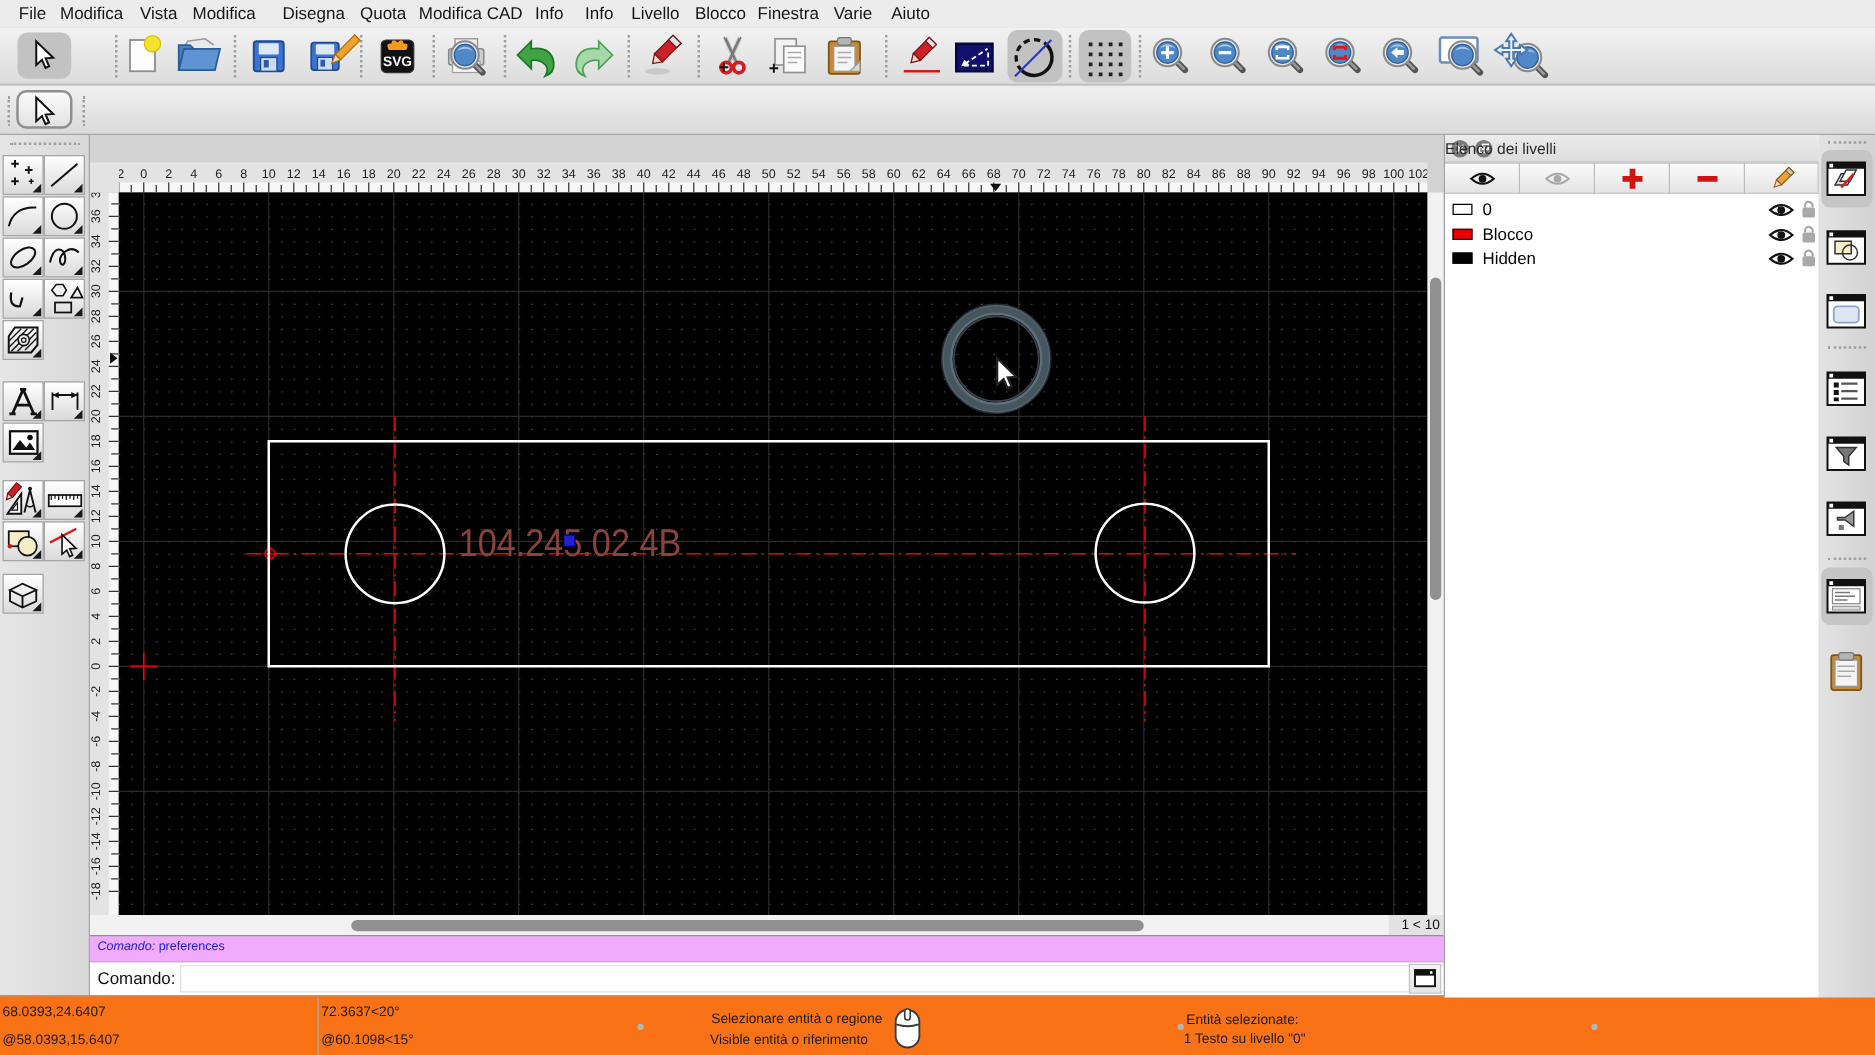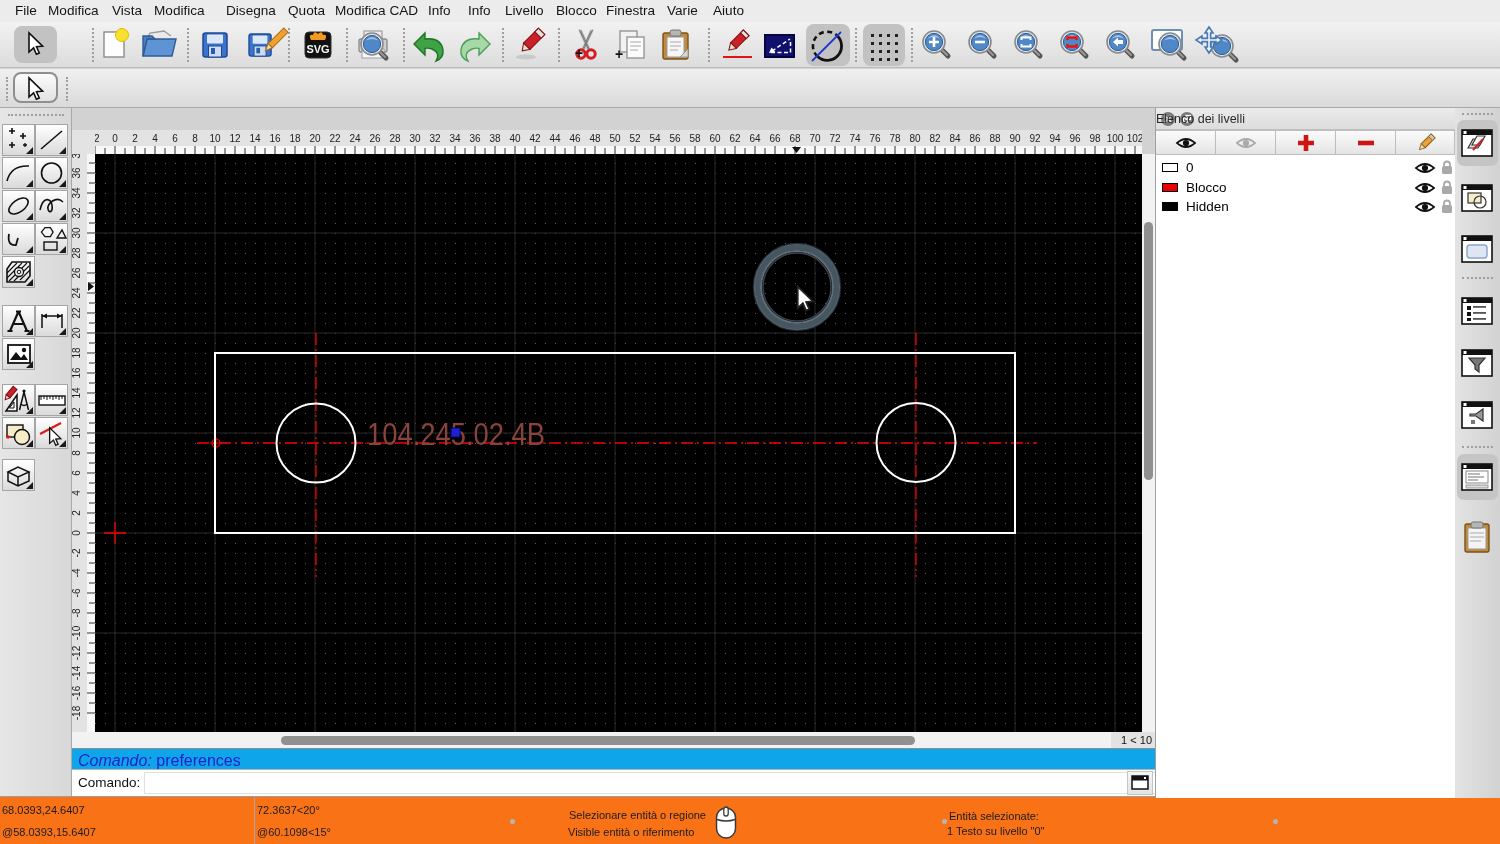--- a/index.html
+++ b/index.html
@@ -16,21 +16,21 @@
 .pcorner{position:absolute;right:1px;bottom:1px;width:0;height:0;border-left:7px solid transparent;border-bottom:7px solid #1a1a1a}
 #tabbar{left:72px;top:108px;width:1083px;height:22px;background:#d2d2d2;border-bottom:1px solid #bdbdbd}
 #tabtitle{position:absolute;left:20px;width:1083px;top:4px;text-align:center;font-size:12.5px;color:#1c1c1c}
 #hruler{left:95px;top:130px;width:1047px;height:24px;background:#e3e3e3;overflow:hidden}
 #rcorner{left:72px;top:130px;width:23px;height:24px;background:#e3e3e3}
 #vruler{left:72px;top:154px;width:23px;height:578px;background:#e3e3e3;overflow:hidden}
 #canvas{left:95px;top:154px;width:1047px;height:578px;background:#000}
 #vscroll{left:1142px;top:154px;width:13px;height:578px;background:#f2f2f2}
 #hscroll{left:72px;top:732px;width:1083px;height:16px;background:#f2f2f2}
 #zlabel{position:absolute;left:1039px;top:0;width:44px;height:16px;background:#e2e2e2;font-size:11px;color:#111;text-align:right;padding:2px 3px 0 0}
-#cmdhist{left:72px;top:748px;width:1083px;height:22px;background:#0ea5e9;border-top:1px solid #8e8e8e;border-bottom:1px solid #b5b5b5;font-size:16px;color:#2222cc}
+#cmdhist{left:72px;top:748px;width:1083px;height:22px;background:#f0abfc;border-top:1px solid #8e8e8e;border-bottom:1px solid #b5b5b5;font-size:10px;color:#2222cc}
 #cmdrow{left:72px;top:770px;width:1083px;height:26px;background:#fff;font-size:13.5px;color:#101010}
 #statusbar{left:0;top:796px;width:1500px;height:48px;background:#f97316;border-top:1px solid #9e9e9e;font-size:11px;color:#1a1a1a}
 #statusbar div{position:absolute;white-space:nowrap}
 #rpanel{left:1155px;top:108px;width:300px;height:690px;background:#fff;border-left:1px solid #a0a0a0}
 #ptitle{position:absolute;left:0;top:0;width:299px;height:22px;background:linear-gradient(#ebebeb,#dddddd);border-bottom:1px solid #c0c0c0}
 #ptitle .t{position:absolute;width:100%;text-align:left;top:4px;font-size:12.5px;color:#2a2a2a}
 .ptb{position:absolute;top:22px;height:25px;background:linear-gradient(#fbfbfb,#e4e4e4);border:1px solid #bdbdbd;border-left:none}
 .lrow{position:absolute;left:0;width:299px;height:20px;font-size:13.5px;color:#000}
 .sw{position:absolute;left:6px;top:5px;width:16px;height:9px;border:1.5px solid #000}
 #dock{left:1455px;top:108px;width:45px;height:690px;background:linear-gradient(90deg,#e3e3e3,#d2d2d2)}

